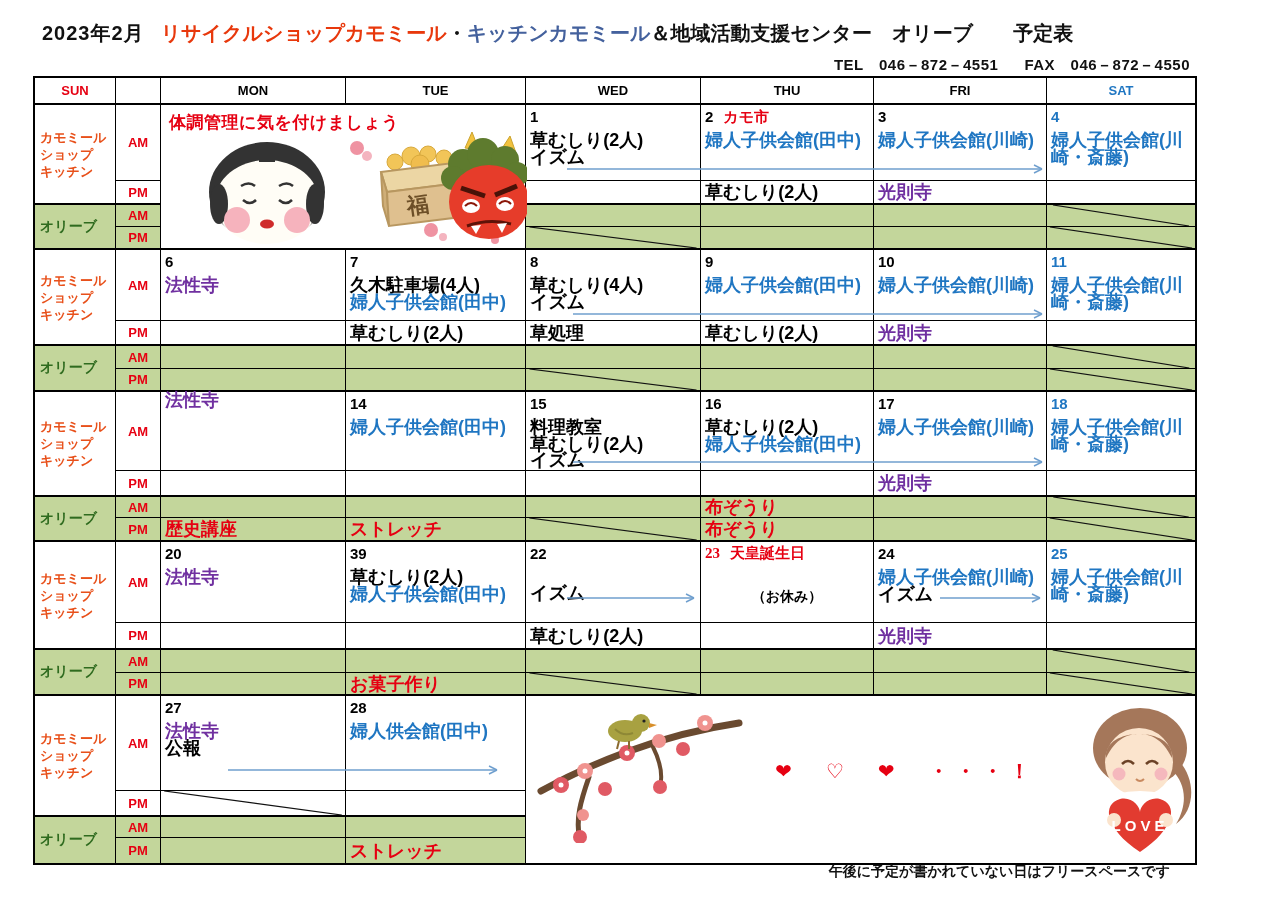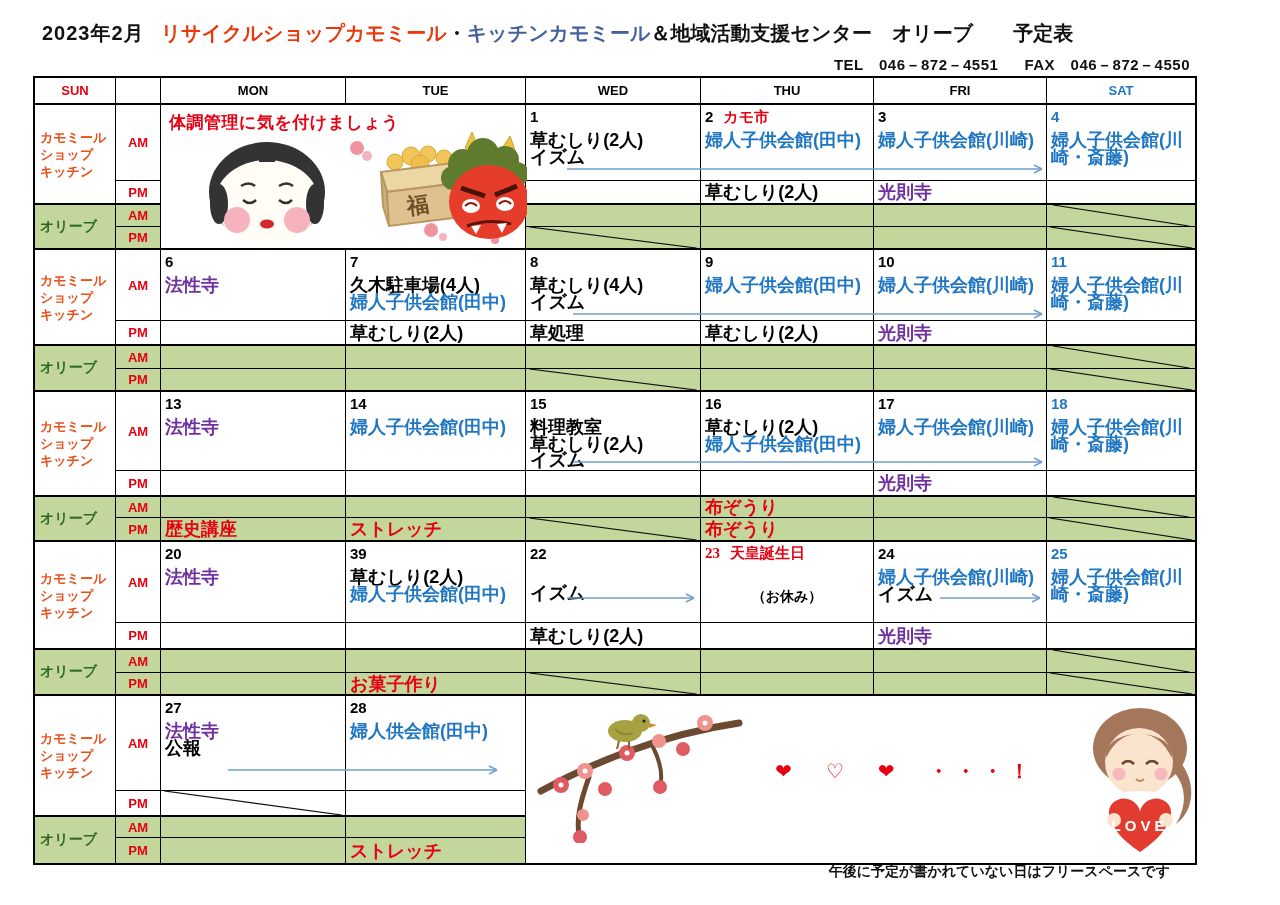--- a/index.html
+++ b/index.html
@@ -221,21 +221,20 @@
         <div>カモミール</div>
         <div>ショップ</div>
         <div>キッチン</div>
       </div>
       <div class="cell olivelbl green thickT noL" style="left: 0px; top: 417px; width: 80px; height: 45px;">オリーブ</div>
       <div class="cell ampm thickT" style="left: 80px; top: 312px; width: 45px; height: 80px;">AM</div>
       <div class="cell ampm" style="left: 80px; top: 392px; width: 45px; height: 25px;">PM</div>
       <div class="cell ampm green thickT" style="left: 80px; top: 417px; width: 45px; height: 22px;">AM</div>
       <div class="cell ampm green" style="left: 80px; top: 439px; width: 45px; height: 23px;">PM</div>
       <div class="cell  thickT" style="left: 125px; top: 312px; width: 185px; height: 80px;">
-        <div class="date"><span class="c-k">13</span></div>
         <div class="entry c-p">法性寺</div>
       </div>
       <div class="cell srow" style="left: 125px; top: 392px; width: 185px; height: 25px;"></div>
       <div class="cell srow green thickT" style="left: 125px; top: 417px; width: 185px; height: 22px;"></div>
       <div class="cell srow green" style="left: 125px; top: 439px; width: 185px; height: 23px;">
         <div class="entry c-r">歴史講座</div>
       </div>
       <div class="cell  thickT" style="left: 310px; top: 312px; width: 180px; height: 80px;">
         <div class="date"><span class="c-k">14</span></div>
         <div class="entry c-b">婦人子供会館(田中)</div>

